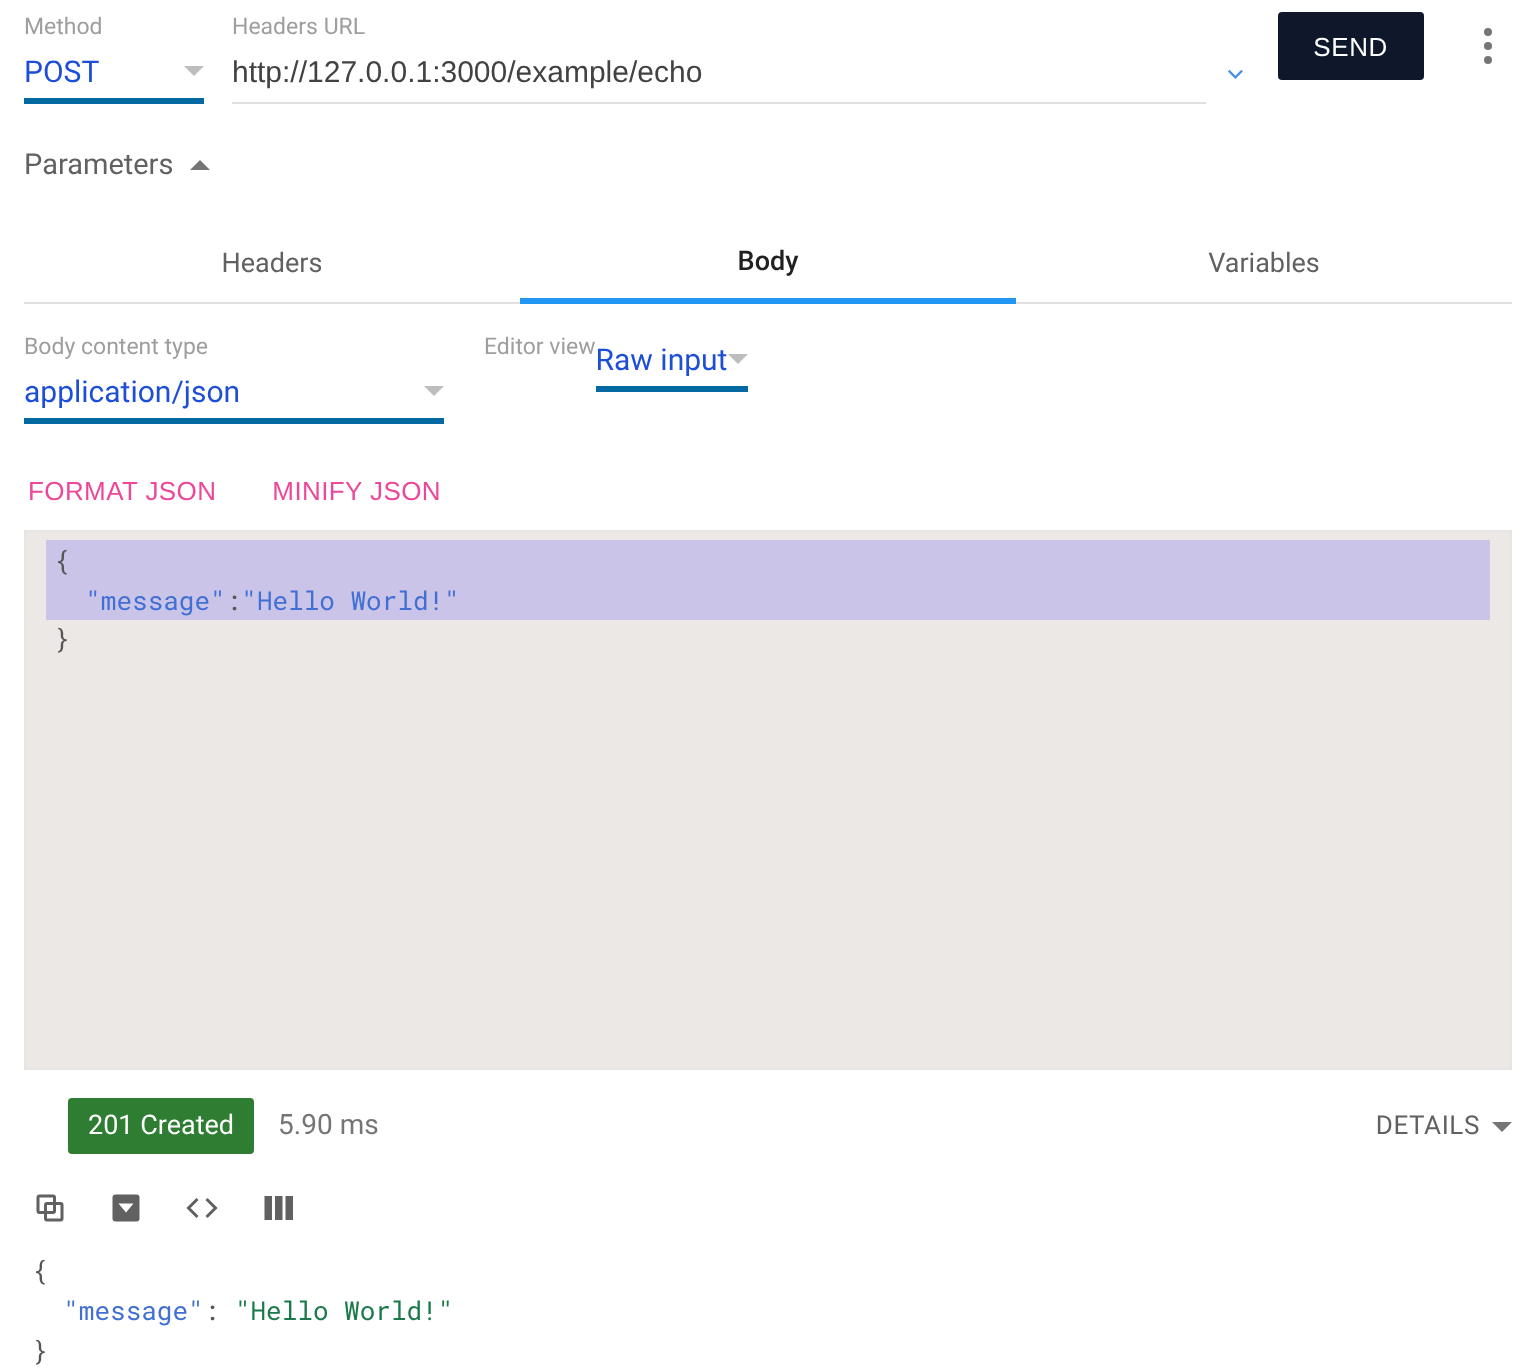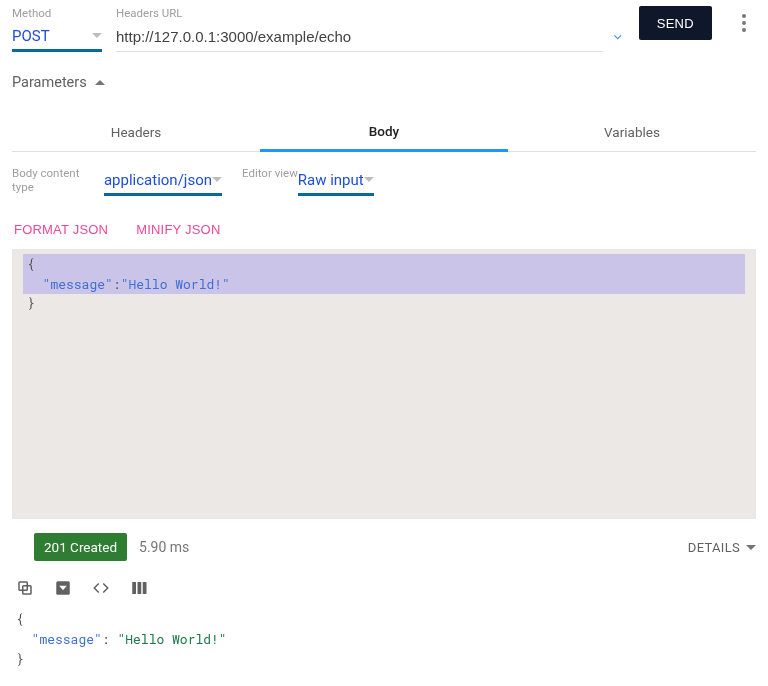--- a/index.html
+++ b/index.html
@@ -70,21 +70,21 @@
     flex: 1; text-align: center; padding: 12px 0 10px;
     font-size: 13.5px; color: #616161; cursor: pointer;
   }
   .tab.active {
     color: #212121; font-weight: 500;
     border-bottom: 3px solid #2196f3; margin-bottom: -1px;
   }
 
   
   .ct-row { display: flex; gap: 20px; margin-top: 14px; }
-  .ct-col { flex: 0 0 210px; display: flex; flex-direction: row; }
+  .ct-col { flex: 0 0 210px; display: flex; flex-direction: column; }
   .ct-col-wide { flex: 1; display: flex; flex-direction: row; }
   .ct-label { font-size: 11.5px; color: #9e9e9e; margin-bottom: 2px; }
 
   
   .fmt-row { display: flex; gap: 24px; margin-top: 22px; margin-bottom: 8px; }
   .fmt-btn {
     background: none; border: none; font-size: 13px; color: #ec4899;
     letter-spacing: 0.2px; cursor: pointer; padding: 4px 2px;
   }
 

